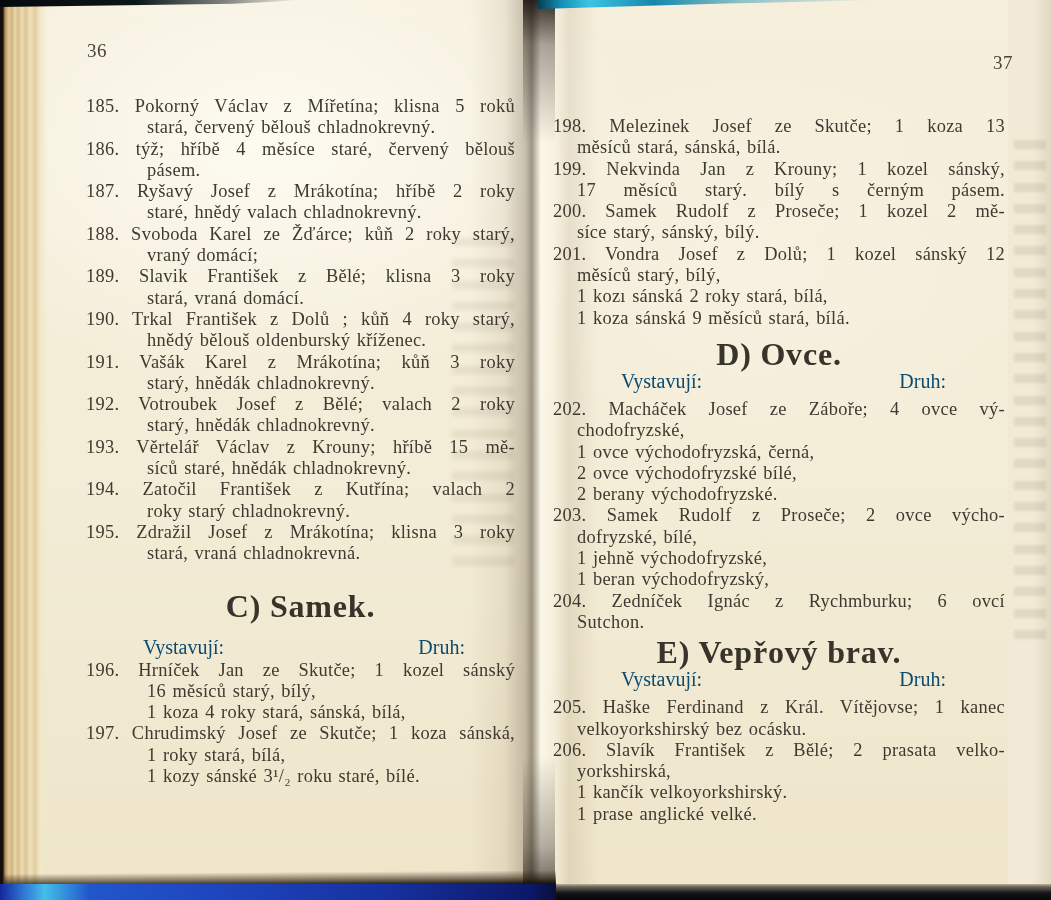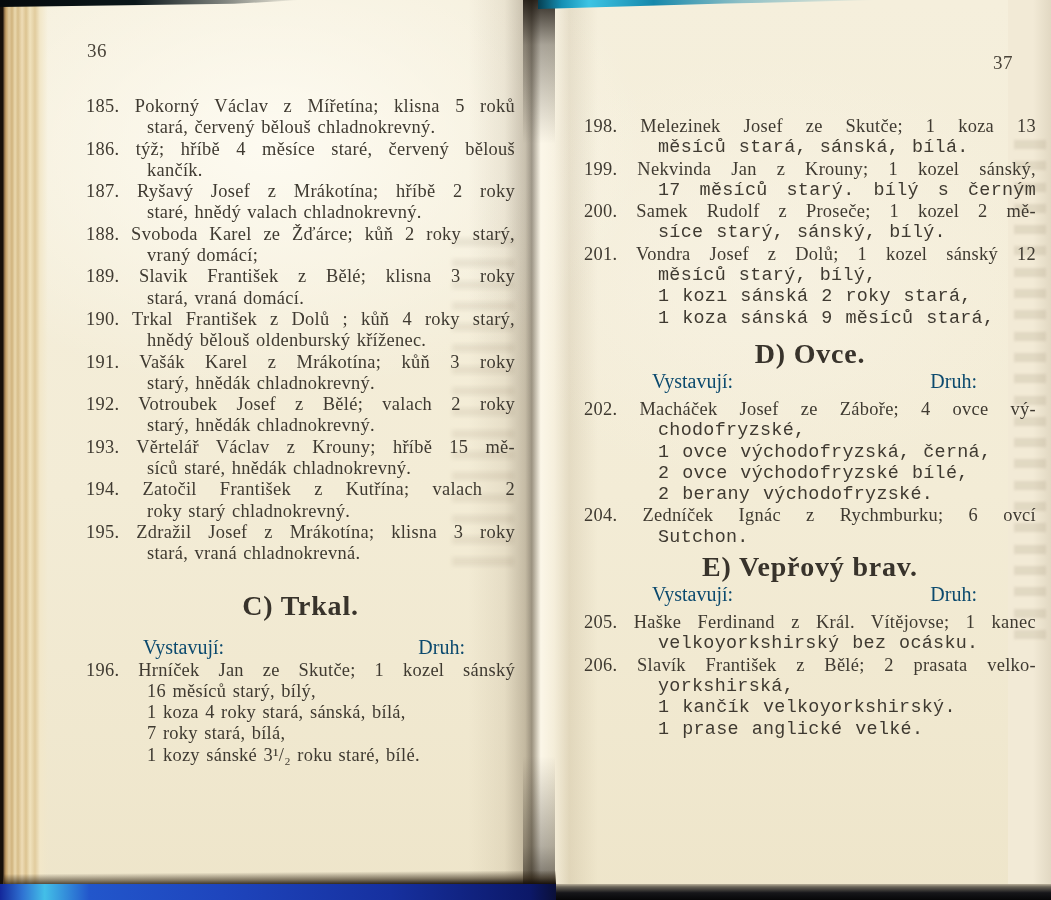--- a/index.html
+++ b/index.html
@@ -57,29 +57,29 @@
   .bottom-left-blue{position:absolute;left:0;top:884px;width:558px;height:16px;z-index:4;
     background:linear-gradient(90deg,#13279a 0%,#2f72d2 4%,#43bfe8 8%,#2256cb 16%,#1e45bd 40%,#16309f 70%,#0c1868 95%,#0a0f35 100%);}
   .bottom-right-black{position:absolute;left:556px;top:884px;width:495px;height:16px;z-index:4;
     background:linear-gradient(180deg,#b9b09a 0%,#6a6458 18%,#16161a 55%,#060608 100%);}
   .right-edge-shade{position:absolute;left:1033px;top:0;width:18px;height:886px;z-index:2;
     background:linear-gradient(90deg, rgba(150,135,105,0) 0%, rgba(150,135,105,0.18) 100%);}
 
   
   .col{position:absolute;z-index:5;}
   #left-col{left:86px;top:96px;width:429px;font-family:Liberation Serif, serif;}
-  #right-col{left:584px;top:116px;width:452px;}
+  #right-col{left:553px;top:116px;width:452px;}
 
   .line{font-size:18.4px;line-height:21.3px;height:21.3px;overflow:hidden;
     letter-spacing:0.3px;word-spacing:1.5px;white-space:normal;}
   .j{text-align:justify;text-justify:inter-word;text-align-last:justify;}
   #left-col .i1{margin-left:61px;}
-  #right-col .i1{margin-left:74px;font-family:Liberation Mono, monospace;}
-
-  .heading{font-weight:700;font-size:28px;line-height:28px;text-align:center;
+  #right-col .i1{margin-left:24px;}
+
+  .heading{font-weight:700;font-size:32px;line-height:28px;text-align:center;
     letter-spacing:0.8px;color:#38332b;}
   #left-col .heading{margin-top:27px;}
   #right-col .h0{margin-top:11px;}
   #right-col .h1{margin-top:5px;text-align:center;}
 
   .colheads{display:flex;justify-content:space-between;font-size:20px;line-height:26px;color:#0c4a6e;}
   #left-col .colheads{margin-top:14px;padding:0 50px 0 57px;}
   #right-col .colheads{margin-bottom:5px;padding:0 59px 0 68px;}
 
   .pagenum{position:absolute;z-index:5;font-size:19px;letter-spacing:0.5px;color:#4a443a;}
@@ -105,21 +105,21 @@
   <div class="pagenum" id="pagenum-left">36</div>
   <div class="pagenum" id="pagenum-right">37</div>
 
   <div class="col" id="left-col">
       <div class="entry">
         <div class="line i0 j">185. Pokorný Václav z Mířetína; klisna 5 roků</div>
         <div class="line i1">stará, červený bělouš chladnokrevný.</div>
       </div>
       <div class="entry">
         <div class="line i0 j">186. týž; hříbě 4 měsíce staré, červený bělouš</div>
-        <div class="line i1">kančík.</div>
+        <div class="line i1">pásem.</div>
       </div>
       <div class="entry">
         <div class="line i0 j">187. Ryšavý Josef z Mrákotína; hříbě 2 roky</div>
         <div class="line i1">staré, hnědý valach chladnokrevný.</div>
       </div>
       <div class="entry">
         <div class="line i0 j">188. Svoboda Karel ze Žďárce; kůň 2 roky starý,</div>
         <div class="line i1">vraný domácí;</div>
       </div>
       <div class="entry">
@@ -143,32 +143,33 @@
         <div class="line i1">síců staré, hnědák chladnokrevný.</div>
       </div>
       <div class="entry">
         <div class="line i0 j">194. Zatočil František z Kutřína; valach 2</div>
         <div class="line i1">roky starý chladnokrevný.</div>
       </div>
       <div class="entry">
         <div class="line i0 j">195. Zdražil Josef z Mrákotína; klisna 3 roky</div>
         <div class="line i1">stará, vraná chladnokrevná.</div>
       </div>
-      <div class="heading h0">C) Trkal.</div>
+      <div class="heading h0">C) Samek.</div>
       <div class="colheads">
         <span>Vystavují:</span>
         <span>Druh:</span>
       </div>
       <div class="entry">
         <div class="line i0 j">196. Hrníček Jan ze Skutče; 1 kozel sánský</div>
         <div class="line i1">16 měsíců starý, bílý,</div>
         <div class="line i1">1 koza 4 roky stará, sánská, bílá,</div>
       </div>
       <div class="entry">
-        <div class="line i1">7 roky stará, bílá,</div>
+        <div class="line i0 j">197. Chrudimský Josef ze Skutče; 1 koza sánská,</div>
+        <div class="line i1">1 roky stará, bílá,</div>
         <div class="line i1">1 kozy sánské 3¹/₂ roku staré, bílé.</div>
       </div>
     </div>
   <div class="col" id="right-col">
       <div class="entry">
         <div class="line i0 j">198. Melezinek Josef ze Skutče; 1 koza 13</div>
         <div class="line i1">měsíců stará, sánská, bílá.</div>
       </div>
       <div class="entry">
         <div class="line i0 j">199. Nekvinda Jan z Krouny; 1 kozel sánský,</div>
@@ -190,20 +191,26 @@
         <span>Druh:</span>
       </div>
       <div class="entry">
         <div class="line i0 j">202. Macháček Josef ze Záboře; 4 ovce vý-</div>
         <div class="line i1">chodofryzské,</div>
         <div class="line i1">1 ovce východofryzská, černá,</div>
         <div class="line i1">2 ovce východofryzské bílé,</div>
         <div class="line i1">2 berany východofryzské.</div>
       </div>
       <div class="entry">
+        <div class="line i0 j">203. Samek Rudolf z Proseče; 2 ovce výcho-</div>
+        <div class="line i1">dofryzské, bílé,</div>
+        <div class="line i1">1 jehně východofryzské,</div>
+        <div class="line i1">1 beran východofryzský,</div>
+      </div>
+      <div class="entry">
         <div class="line i0 j">204. Zedníček Ignác z Rychmburku; 6 ovcí</div>
         <div class="line i1">Sutchon.</div>
       </div>
       <div class="heading h1">E) Vepřový brav.</div>
       <div class="colheads">
         <span>Vystavují:</span>
         <span>Druh:</span>
       </div>
       <div class="entry">
         <div class="line i0 j">205. Haške Ferdinand z Král. Vítějovse; 1 kanec</div>

